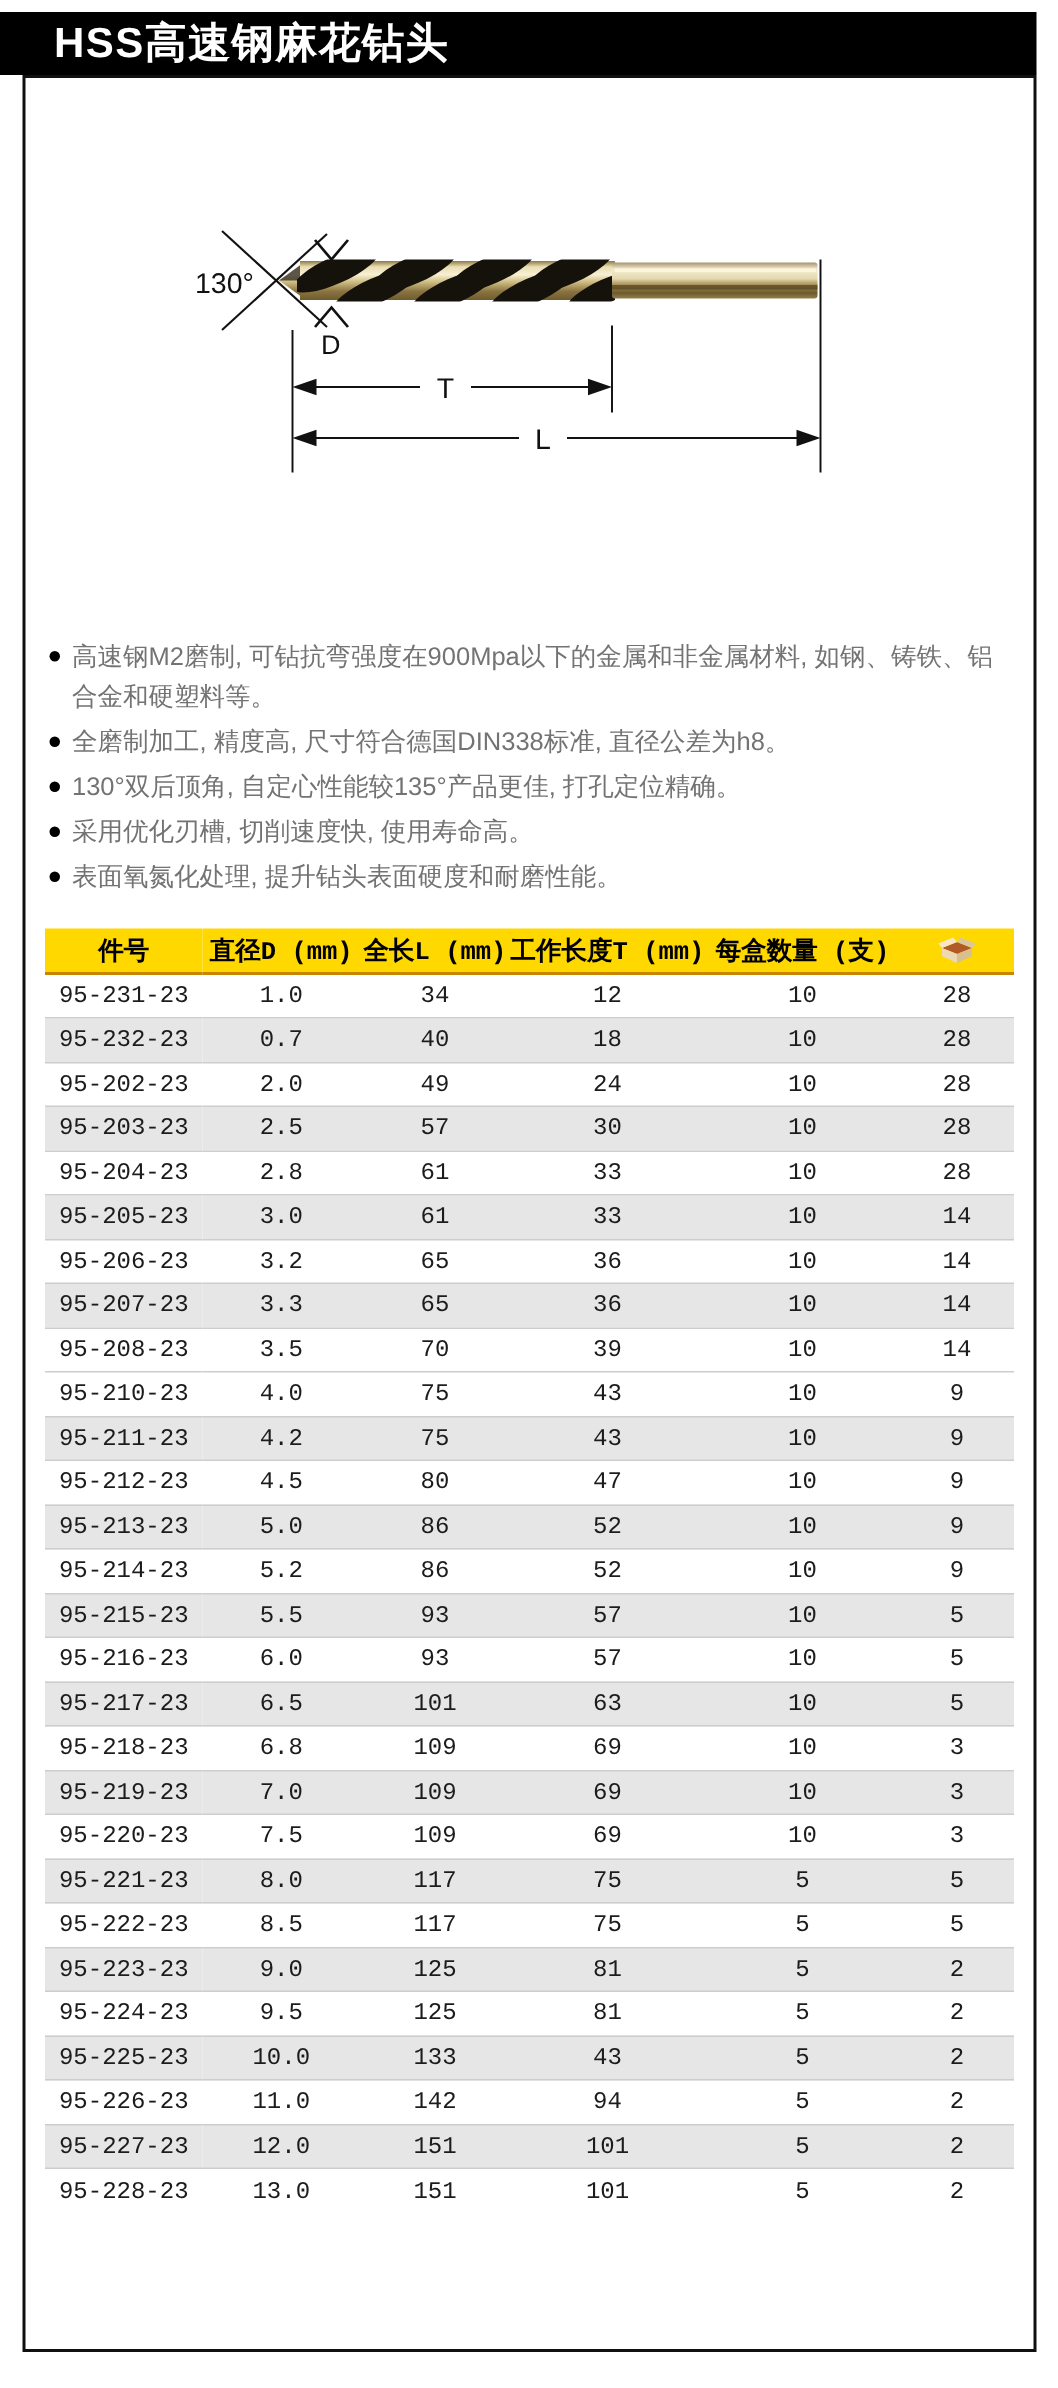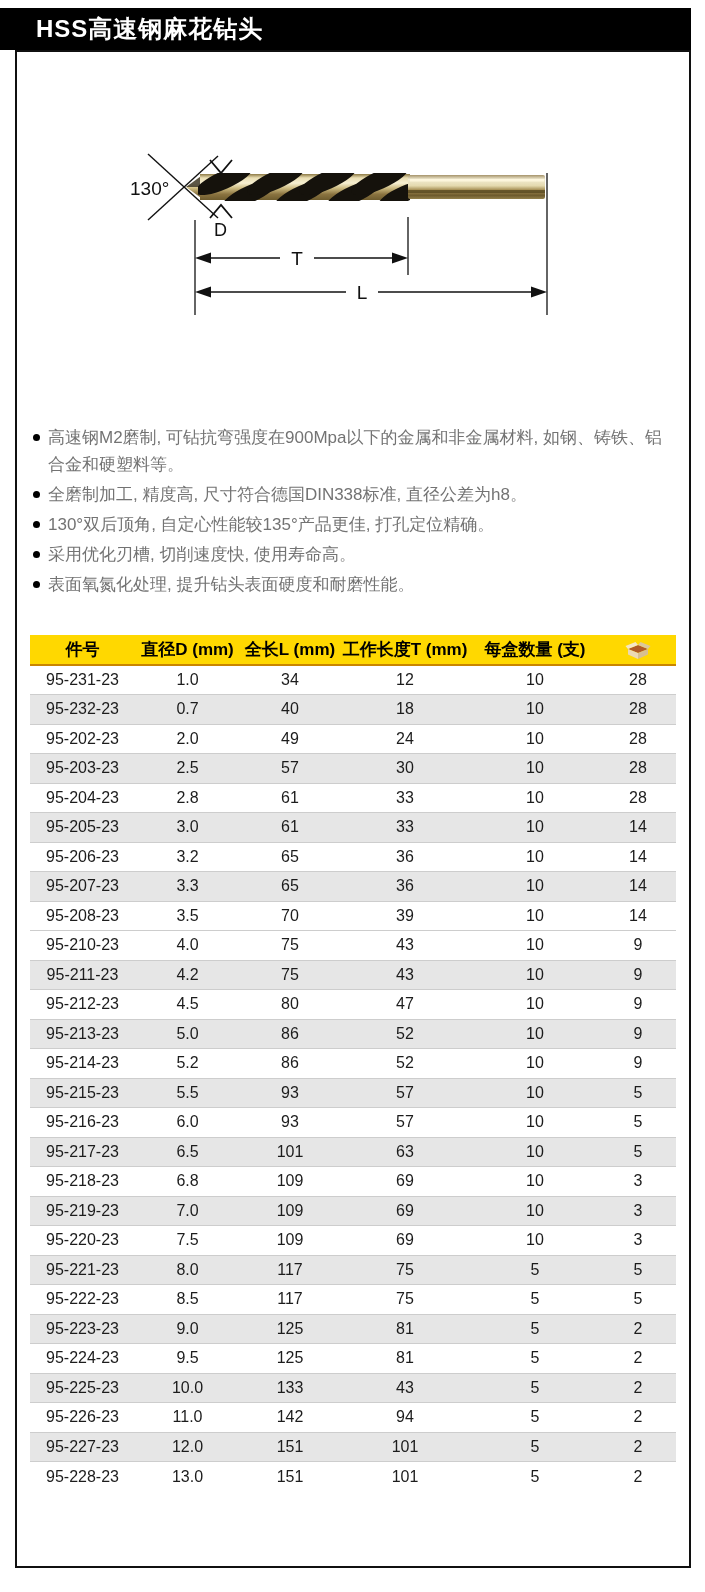--- a/index.html
+++ b/index.html
@@ -6,21 +6,21 @@
   html,body { background:#fff; }
   body {
     width:705px; height:1592px; position:relative;
     font-family:"Liberation Sans", sans-serif; color:#000;
   }
 
   
   .title-bar {
     position:absolute; left:0; top:8px; width:691px; height:42px;
     background:#000; color:#fff; display:flex; align-items:center;
-    padding-left:36px; font-size:24px; font-weight:bold; letter-spacing:1px;
+    padding-left:36px; font-size:28px; font-weight:bold; letter-spacing:1px;
   }
 
   
   .content-box {
     position:absolute; left:15px; top:50px; width:676px; height:1518px;
     border:2px solid #101010; background:#fff;
   }
 
   
   .figure { position:absolute; left:83px; top:88px; width:470px; height:190px; }
@@ -32,21 +32,21 @@
     position:absolute; left:13px; top:372px; width:648px;
     list-style:none; font-size:17px; line-height:27px; color:#737373;
   }
   .features li { position:relative; padding-left:18px; margin-bottom:3px; }
   .features li::before {
     content:""; position:absolute; left:3px; top:10px;
     width:7px; height:7px; border-radius:50%; background:#000;
   }
 
   
-  .spec-table-wrap { position:absolute; left:13px; top:583px; width:646px; }
+  .spec-table-wrap { position:absolute; left:13px; top:567px; width:646px;font-family:Liberation Mono, monospace; }
   table.spec { width:646px; border-collapse:collapse; table-layout:fixed; }
   table.spec col.c1 { width:105px; }
   table.spec col.c2 { width:105px; }
   table.spec col.c3 { width:100px; }
   table.spec col.c4 { width:130px; }
   table.spec col.c5 { width:130px; }
   table.spec col.c6 { width:76px;  }
   table.spec th {
     background:#ffd800; height:30px; font-size:17px; font-weight:bold;
     text-align:center; vertical-align:middle; color:#000;

